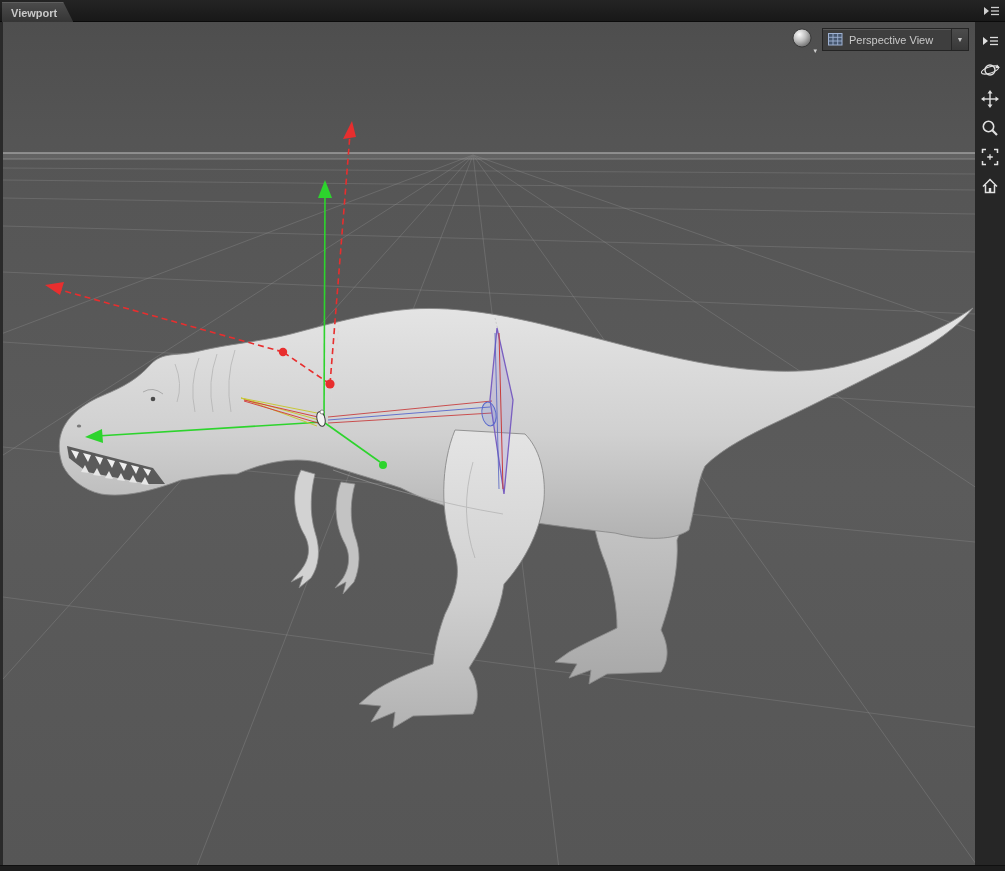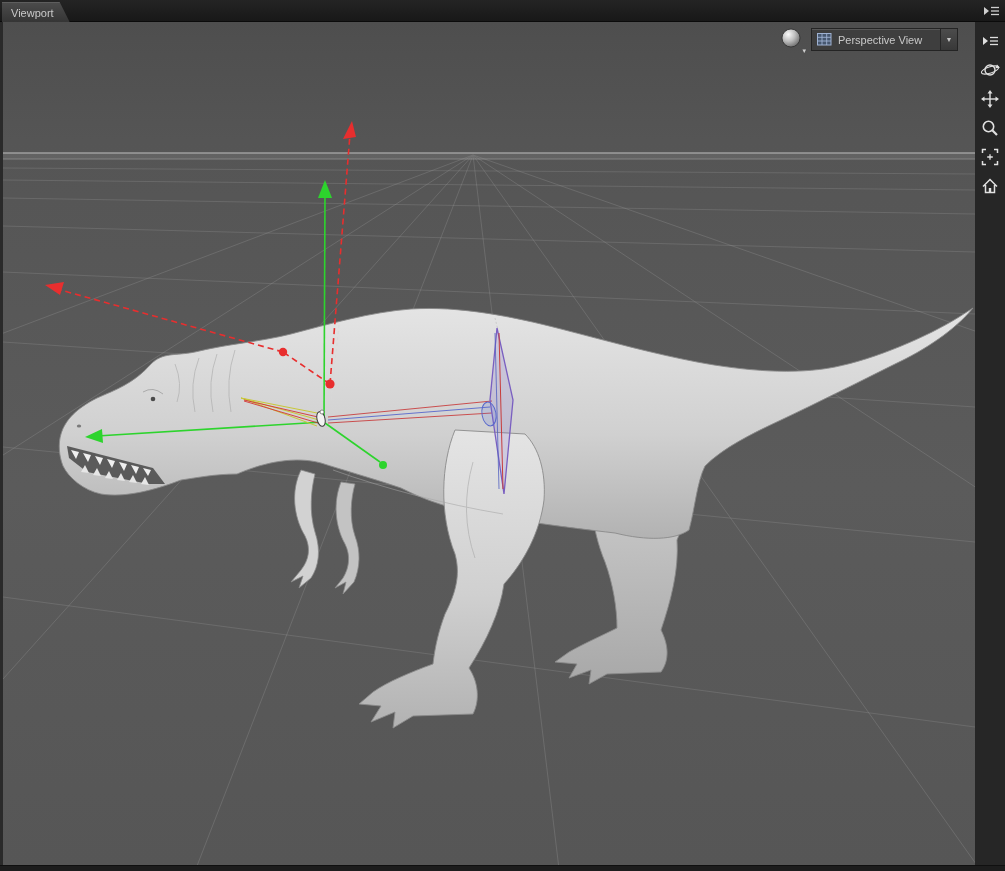--- a/index.html
+++ b/index.html
@@ -8,29 +8,29 @@
 
   .window { position:absolute; inset:0; }
 
   
   .tabbar { position:absolute; left:0; top:0; width:1005px; height:22px;
             background:linear-gradient(#242424,#181818); border-bottom:1px solid #0b0b0b; }
   .tab { position:absolute; left:2px; top:2px; height:20px; padding:0 16px 0 9px;
          background:linear-gradient(#4b4b4b,#353535);
          clip-path:polygon(0 0, calc(100% - 10px) 0, 100% 100%, 0 100%);
          display:flex; align-items:center; color:#c9c9c9; font-size:11px;
-         border-top:1px solid #5e5e5e; }
+         border-top:1px solid #5e5e5e;font-weight:bold; }
   .tabbar-menu { position:absolute; right:5px; top:3px; width:18px; height:16px; cursor:pointer; }
 
   
   .vp { position:absolute; left:3px; top:22px; width:972px; height:843px;
         background:linear-gradient(#4e4e4e 0%, #555 14%, #5b5b5b 55%, #565656 100%); }
   .scene { position:absolute; inset:0; width:100%; height:100%; }
 
-  .controls { position:absolute; top:6px; right:17px; display:flex; align-items:flex-start; gap:7px; }
+  .controls { position:absolute; top:6px; right:6px; display:flex; align-items:flex-start; gap:7px; }
   .sphere-wrap { position:relative; width:23px; height:24px; cursor:pointer; }
   .sphere-arrow { position:absolute; right:-2px; bottom:-2px; font-size:7px; color:#d0d0d0; line-height:1; }
 
   .dropdown { display:flex; align-items:center; height:23px; width:147px;
               background:#3e3e3e; border:1px solid #242424; box-shadow:inset 0 1px 0 #575757;
               color:#c9c9c9; font-size:11px; cursor:pointer; }
   .dd-grid { margin:0 6px 0 5px; display:flex; }
   .dd-text { flex:1; white-space:nowrap; overflow:hidden; }
   .dd-btn { width:17px; align-self:stretch; border-left:1px solid #262626;
             display:flex; align-items:center; justify-content:center;

